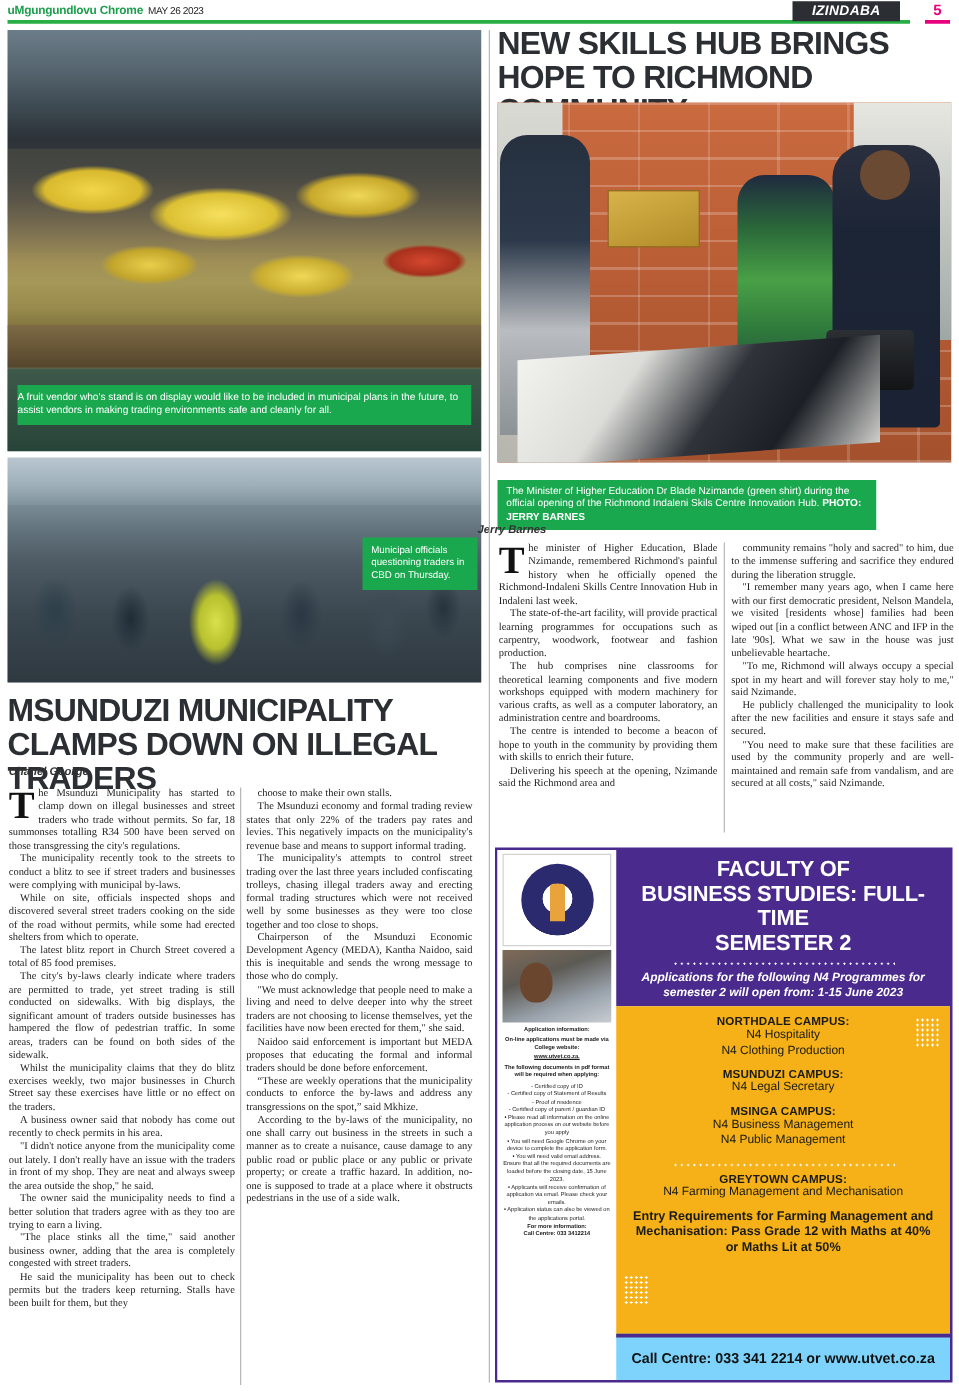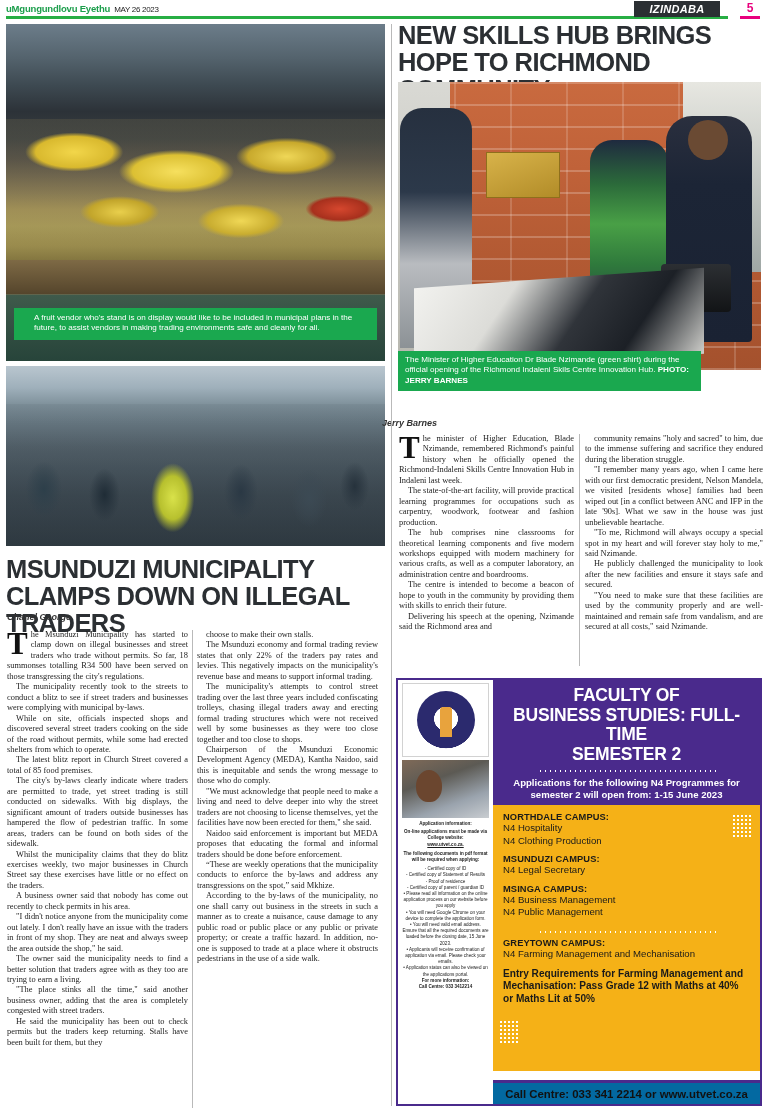--- a/index.html
+++ b/index.html
@@ -92,24 +92,24 @@
       border-radius:22px 22px 0 0; }
   #photo-opening .sheet { position:absolute; left:16px; bottom:6px; width:290px; height:86px;
       background:linear-gradient(125deg,#f2f2ef 0%,#dcdcd8 30%,#30343a 55%,#1c2026 75%,#cfcfcb 100%);
       transform:skewY(-4deg); }
   #photo-opening .camera { position:absolute; right:30px; bottom:58px; width:70px; height:48px;
       background:linear-gradient(180deg,#2c2f33,#121416); border-radius:4px; }
 
   
   .cap { position:absolute; background:#1aa84f; color:#ffffff;
       font-family:"Liberation Sans", sans-serif; font-size:8.1px; line-height:10.3px; }
-  #cap-market { left:14px; top:308px; width:363px; padding:5px 7px 6px 20px; }
+  #cap-market { left:14px; top:308px; width:363px; padding:5px 7px 6px 0; }
   #cap-cbd { left:290px; top:430px; width:92px; padding:5px 6px 6px 7px;
       font-size:7.8px; line-height:10.2px; }
-  #cap-opening { left:398px; top:351px; width:303px; padding:4px 7px 5px 7px;
+  #cap-opening { left:398px; top:384px; width:303px; padding:4px 7px 5px 7px;
       font-size:8.1px; line-height:10.3px; }
   #cap-opening .credit { font-weight:bold; }
 
   
   .headline { color:#2b2f33; font-weight:bold; letter-spacing:-0.6px; }
   #hl-left { position:absolute; left:6px; top:556px; width:380px;
       font-size:25.5px; line-height:27px; }
   #byline-left { position:absolute; left:7px; top:612px; font-size:9px;
       font-style:italic; font-weight:bold; color:#333; }
 
@@ -154,48 +154,48 @@
   .ad-smalltext .u { text-decoration:underline; font-weight:bold; }
 
   .ad-right { position:absolute; left:95px; top:0; right:0; bottom:0; }
   .ad-purple { position:absolute; left:0; top:0; right:0; height:125px; background:#4a2a8c;
       color:#ffffff; text-align:center; }
   .ad-purple h2 { font-size:17.5px; line-height:19.5px; font-weight:bold; padding:6px 6px 0;
       letter-spacing:-0.2px; }
   .ad-dots { width:178px; height:2px; margin:6px auto 5px;
       background-image:radial-gradient(circle, #ffffff 0 35%, rgba(0,0,0,0) 36%);
       background-size:5px 2px; }
-  .ad-purple .sub { font-size:9.6px; line-height:12.4px; font-weight:bold; padding:0 6px; }
+  .ad-purple .sub { font-size:9.6px; line-height:12.4px; font-weight:bold; padding:0 6px;font-style:italic; }
 
   .ad-gold { position:absolute; left:0; top:125px; right:0; bottom:33px;
-      background:#f5b117; color:#1a1a1a; text-align:left; padding:7px 10px 0; }
+      background:#f5b117; color:#1a1a1a; text-align:center; padding:7px 10px 0; }
   .ad-gold .campus { font-size:9.3px; font-weight:bold; letter-spacing:0.1px; }
   .ad-gold .prog { font-size:9.6px; line-height:12.6px; }
   .ad-gold .gap { height:7px; }
   .ad-gold .req { font-size:10.1px; line-height:12.8px; font-weight:bold; }
   .ad-dots2 { width:178px; height:2px; margin:5px auto 5px;
       background-image:radial-gradient(circle, #ffffff 0 35%, rgba(0,0,0,0) 36%);
       background-size:5px 2px; }
   .pixel-deco { position:absolute; width:20px; height:24px;
       background-image:radial-gradient(circle, #ffffff 0 38%, rgba(0,0,0,0) 39%);
       background-size:4px 4px; }
   #pix-tr { right:8px; top:134px; }
   #pix-bl { left:6px; bottom:60px; }
-  .ad-call { position:absolute; left:0; right:0; bottom:0; height:24px; background:#0369a1;
+  .ad-call { position:absolute; left:0; right:0; bottom:0; height:37px; background:#7dd3fc;
       border-top:3px solid #4a2a8c; display:flex; align-items:center; justify-content:center; }
   .ad-call span { font-size:11.4px; font-weight:bold; color:#111; }
 </style>
 </head>
 <body>
 
 <div class="page">
 
   <div class="masthead">
     <div class="mast-left">
-      <span class="mast-brand">uMgungundlovu Eyethu</span>
+      <span class="mast-brand">uMgungundlovu Chrome</span>
       <span class="mast-date">MAY 26 2023</span>
     </div>
     <div class="mast-rule"></div>
     <div class="mast-section">
       <span>IZINDABA</span>
     </div>
     <div class="mast-page">
       <div class="num">5</div>
       <div class="ul"></div>
     </div>
@@ -204,20 +204,21 @@
   <div class="photo" id="photo-market">
     <div class="stall"></div>
     <div class="table"></div>
     <div class="ground"></div>
   </div>
   <div class="cap" id="cap-market">A fruit vendor who's stand is on display would like to be included in municipal plans in the future, to assist vendors in making trading environments safe and cleanly for all.</div>
 
   <div class="photo" id="photo-cbd">
     <div class="crowd"></div>
   </div>
+  <div class="cap" id="cap-cbd">Municipal officials questioning traders in CBD on Thursday.</div>
 
   <h1 class="headline" id="hl-left">MSUNDUZI MUNICIPALITY CLAMPS DOWN ON ILLEGAL TRADERS</h1>
   <div id="byline-left">Chanel George</div>
   <div class="bodycol" id="left-c1">
       <p class="first"><span class="dropcap">T</span>he Msunduzi Municipality has started to clamp down on illegal businesses and street traders who trade without permits. So far, 18 summonses totalling R34 500 have been served on those transgressing the city's regulations.</p>
       <p>The municipality recently took to the streets to conduct a blitz to see if street traders and businesses were complying with municipal by-laws.</p>
       <p>While on site, officials inspected shops and discovered several street traders cooking on the side of the road without permits, while some had erected shelters from which to operate.</p>
       <p>The latest blitz report in Church Street covered a total of 85 food premises.</p>
       <p>The city's by-laws clearly indicate where traders are permitted to trade, yet street trading is still conducted on sidewalks. With big displays, the significant amount of traders outside businesses has hampered the flow of pedestrian traffic. In some areas, traders can be found on both sides of the sidewalk.</p>
       <p>Whilst the municipality claims that they do blitz exercises weekly, two major businesses in Church Street say these exercises have little or no effect on the traders.</p>

